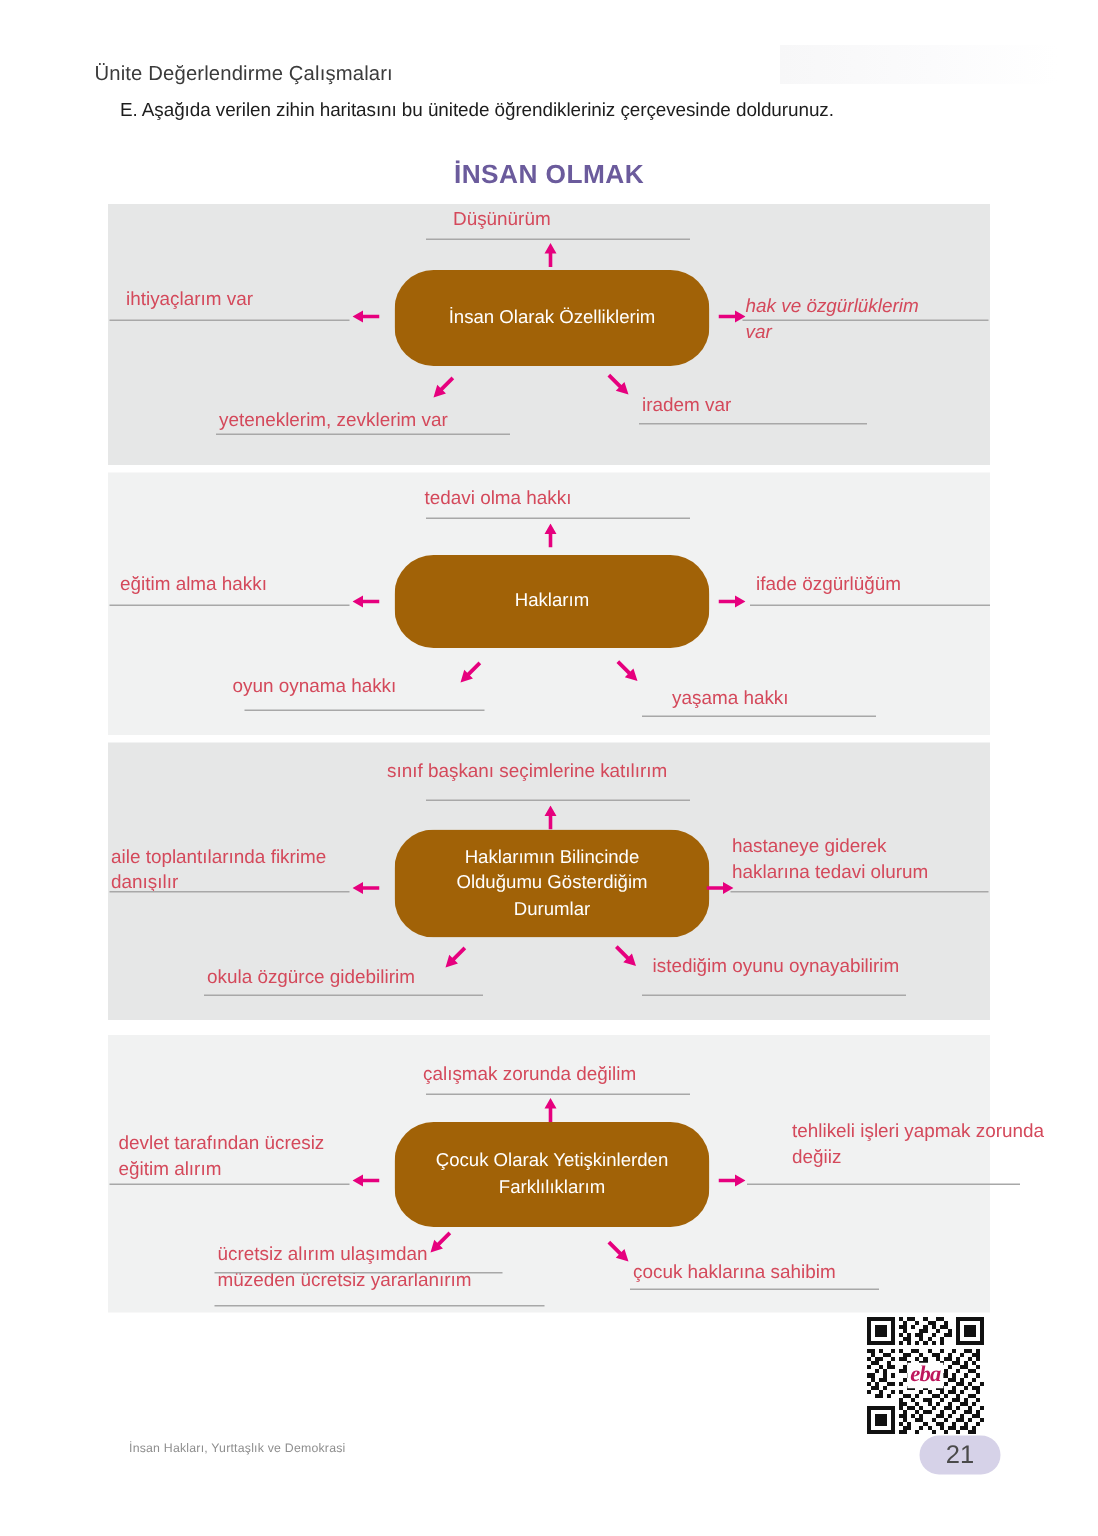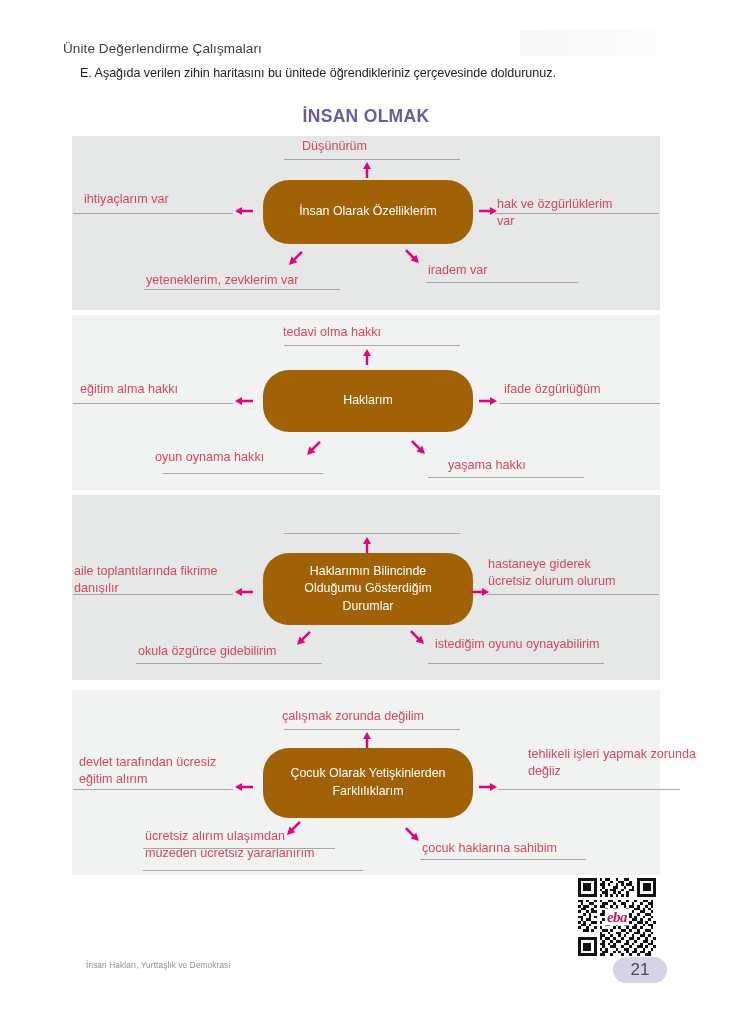--- a/index.html
+++ b/index.html
@@ -200,21 +200,21 @@
     </div>
 
     <div class="ans" style="left:84px; top:55px;">ihtiyaçlarım var</div>
     <div class="rule" style="left:73px; top:77px; width:160px;"></div>
     <div class="arrow" style="left:235px; top:70px;">
       <svg width="18" height="10" viewBox="0 0 18 10">
           <path d="M0 5 L7 1 V3.8 H18 V6.2 H7 V9 Z" fill="#e6007e"></path>
         </svg>
     </div>
 
-    <div class="ans" style="left:497px; top:60px;">hak ve özgürlüklerim
+    <div class="ans" style="left:497px; top:60px;font-style:italic;">hak ve özgürlüklerim
 var</div>
     <div class="rule" style="left:495px; top:77px; width:164px;"></div>
     <div class="arrow" style="left:479px; top:70px;">
       <svg width="18" height="10" viewBox="0 0 18 10">
           <path d="M18 5 L11 1 V3.8 H0 V6.2 H11 V9 Z" fill="#e6007e"></path>
         </svg>
     </div>
 
     <div class="ans" style="left:146px; top:136px;">yeteneklerim, zevklerim var</div>
     <div class="rule" style="left:144px; top:153px; width:196px;"></div>
@@ -283,38 +283,39 @@
 
   <div class="band shade-dark" style="top:495px; height:185px;"></div>
   <div class="section" style="top:495px; height:185px;">
 
     <div class="node" style="left:263px; top:58px; width:210px; height:72px;justify-content:flex-end;">
       <span>Haklarımın Bilincinde
 Olduğumu Gösterdiğim
 Durumlar</span>
     </div>
 
+    <div class="ans" style="left:258px; top:11px;">sınıf başkanı seçimlerine katılırım</div>
     <div class="rule" style="left:284px; top:38px; width:176px;"></div>
     <div class="arrow" style="left:362px; top:42px;">
       <svg width="10" height="16" viewBox="0 0 10 16">
           <path d="M5 0 L9 7 H6.2 V16 H3.8 V7 H1 Z" fill="#e6007e"></path>
         </svg>
     </div>
 
     <div class="ans" style="left:74px; top:68px;">aile toplantılarında fikrime
 danışılır</div>
     <div class="rule" style="left:73px; top:99px; width:160px;"></div>
     <div class="arrow" style="left:235px; top:92px;">
       <svg width="18" height="10" viewBox="0 0 18 10">
           <path d="M0 5 L7 1 V3.8 H18 V6.2 H7 V9 Z" fill="#e6007e"></path>
         </svg>
     </div>
 
     <div class="ans" style="left:488px; top:61px;">hastaneye giderek
-ücretsiz olurum olurum</div>
+haklarına tedavi olurum</div>
     <div class="rule" style="left:487px; top:99px; width:172px;"></div>
     <div class="arrow" style="left:471px; top:92px;">
       <svg width="18" height="10" viewBox="0 0 18 10">
           <path d="M18 5 L11 1 V3.8 H0 V6.2 H11 V9 Z" fill="#e6007e"></path>
         </svg>
     </div>
 
     <div class="ans" style="left:138px; top:148px;">okula özgürce gidebilirim</div>
     <div class="rule" style="left:136px; top:168px; width:186px;"></div>
     <div class="arrow" style="left:296px; top:135px;">

